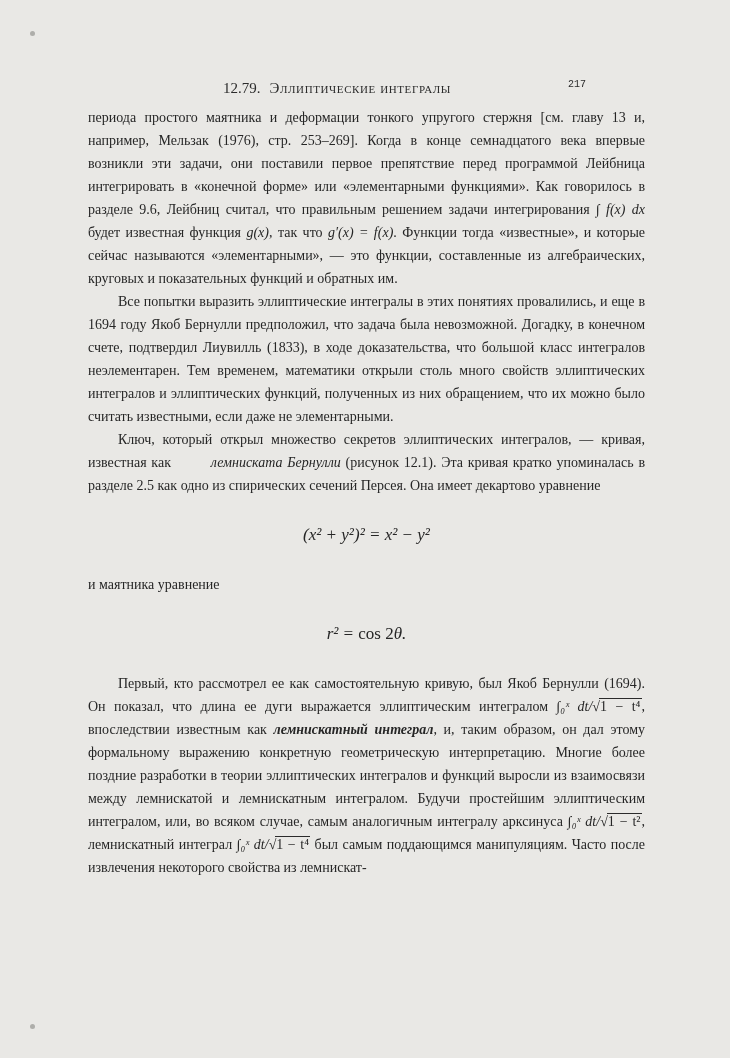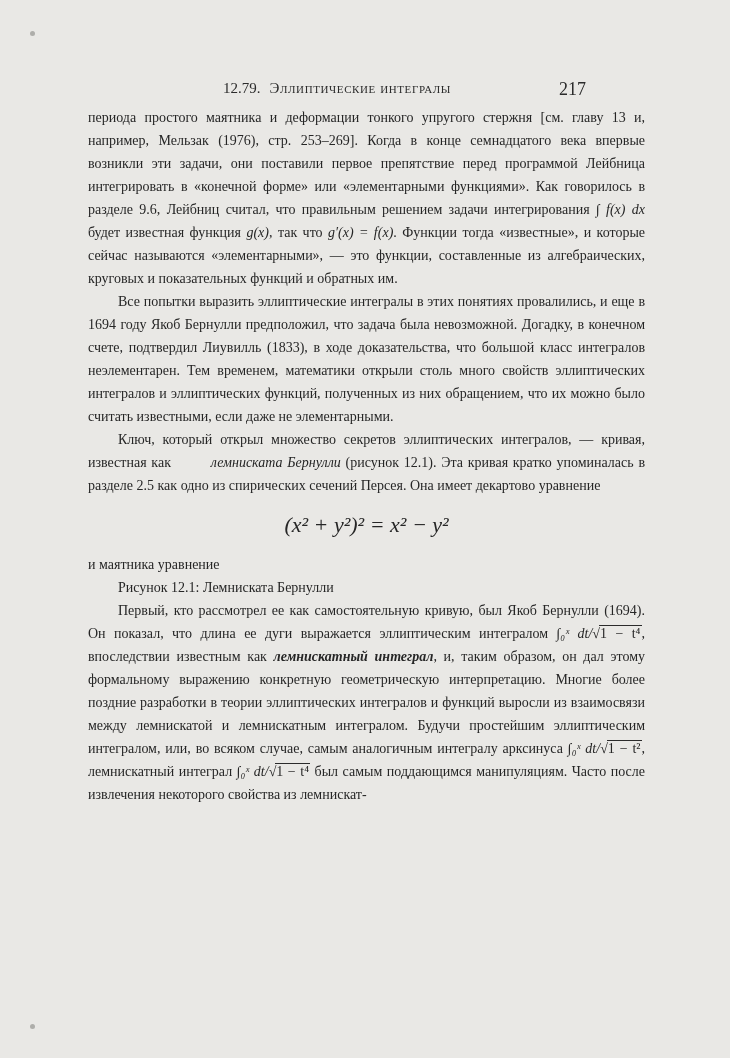--- a/index.html
+++ b/index.html
@@ -32,40 +32,41 @@
     position: absolute;
     left: 88px; right: 85px; top: 80px;
     font-size: 15px;
     color: #2b2b2b;
   }
   .head-center { display: block; text-align: center; }
   .section-number { margin-right: 9px; }
   .smallcaps { font-variant: small-caps; letter-spacing: 0.6px; }
   .page-number {
     position: absolute; right: 0; top: -1px;
-    font-size: 18px;
+    font-size: 10px;
+    font-family: Liberation Mono, monospace;
   }
 
   .content {
     position: absolute;
     left: 88px; top: 106px;
     width: 557px;
   }
   .para {
     margin: 0;
     font-size: 14px;
     line-height: 23px;
     text-align: justify;
     hyphens: auto;
   }
   .indent { text-indent: 30px; }
   .caption { text-align: left; }
   .formula {
-    margin: 16px 0;
-    font-size: 22px;
+    margin: 26px 0;
+    font-size: 17px;
     line-height: 24px;
     text-align: center;
   }
   .seg-normal     { font-style: normal; }
   .seg-roman      { font-style: normal; }
   .seg-italic     { font-style: italic; margin-left: 35px; }
   .seg-bolditalic { font-style: italic; font-weight: bold; }
   .seg-math       { font-style: italic; }
   .radical        { font-style: normal; }
   .radicand {
@@ -90,17 +91,17 @@
     </span>
     <span class="page-number">217</span>
   </div>
 
   <div class="content">
       <div class="para"><span class="seg-normal">периода простого маятника и деформации тонкого упругого стержня [см. главу 13 и, например, Мельзак (1976), стр. 253–269]. Когда в конце семнадцатого века впервые возникли эти задачи, они поставили первое препятствие перед программой Лейбница интегрировать в «конечной форме» или «элементарными функциями». Как говорилось в разделе 9.6, Лейбниц считал, что правильным решением задачи интегрирования </span><span class="seg-math">∫ f(x) dx</span><span class="seg-normal"> будет известная функция </span><span class="seg-math">g(x)</span><span class="seg-normal">, так что </span><span class="seg-math">g′(x) = f(x)</span><span class="seg-normal">. Функции тогда «известные», и которые сейчас называются «элементарными», — это функции, составленные из алгебраических, круговых и показательных функций и обратных им.</span></div>
       <div class="para indent"><span class="seg-normal">Все попытки выразить эллиптические интегралы в этих понятиях провалились, и еще в 1694 году Якоб Бернулли предположил, что задача была невозможной. Догадку, в конечном счете, подтвердил Лиувилль (1833), в ходе доказательства, что большой класс интегралов неэлементарен. Тем временем, математики открыли столь много свойств эллиптических интегралов и эллиптических функций, полученных из них обращением, что их можно было считать известными, если даже не элементарными.</span></div>
       <div class="para indent"><span class="seg-normal">Ключ, который открыл множество секретов эллиптических интегралов, — кривая, известная как </span><span class="seg-italic">лемниската Бернулли</span><span class="seg-normal"> (рисунок 12.1). Эта кривая кратко упоминалась в разделе 2.5 как одно из спирических сечений Персея. Она имеет декартово уравнение</span></div>
       <div class="formula"><span class="seg-math">(x² + y²)² = x² − y²</span></div>
       <div class="para"><span class="seg-normal">и маятника уравнение</span></div>
-      <div class="para caption indent"><span class="seg-normal">Рисунок 12.1: Лемниската Бернулли</span></div>
+      <div class="formula"><span class="seg-math">r² = </span><span class="seg-roman">cos 2</span><span class="seg-math">θ.</span></div>
       <div class="para indent"><span class="seg-normal">Первый, кто рассмотрел ее как самостоятельную кривую, был Якоб Бернулли (1694). Он показал, что длина ее дуги выражается эллиптическим интегралом </span><span class="seg-math">∫₀ˣ dt/</span><span class="radical">√</span><span class="radicand">1 − t⁴</span><span class="seg-normal">, впоследствии известным как </span><span class="seg-bolditalic">лемнискатный интеграл</span><span class="seg-normal">, и, таким образом, он дал этому формальному выражению конкретную геометрическую интерпретацию. Многие более поздние разработки в теории эллиптических интегралов и функций выросли из взаимосвязи между лемнискатой и лемнискатным интегралом. Будучи простейшим эллиптическим интегралом, или, во всяком случае, самым аналогичным интегралу арксинуса </span><span class="seg-math">∫₀ˣ dt/</span><span class="radical">√</span><span class="radicand">1 − t²</span><span class="seg-normal">, лемнискатный интеграл </span><span class="seg-math">∫₀ˣ dt/</span><span class="radical">√</span><span class="radicand">1 − t⁴</span><span class="seg-normal"> был самым поддающимся манипуляциям. Часто после извлечения некоторого свойства из лемнискат-</span></div>
     </div>
 
 </div>
 
 </body></html>

